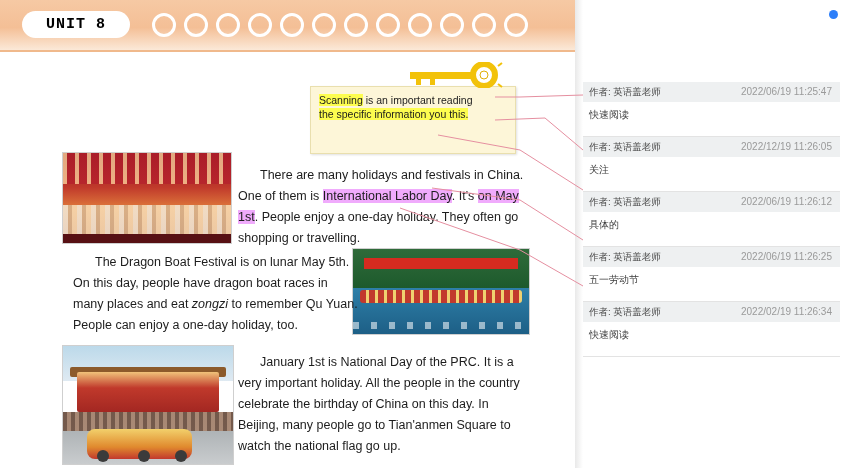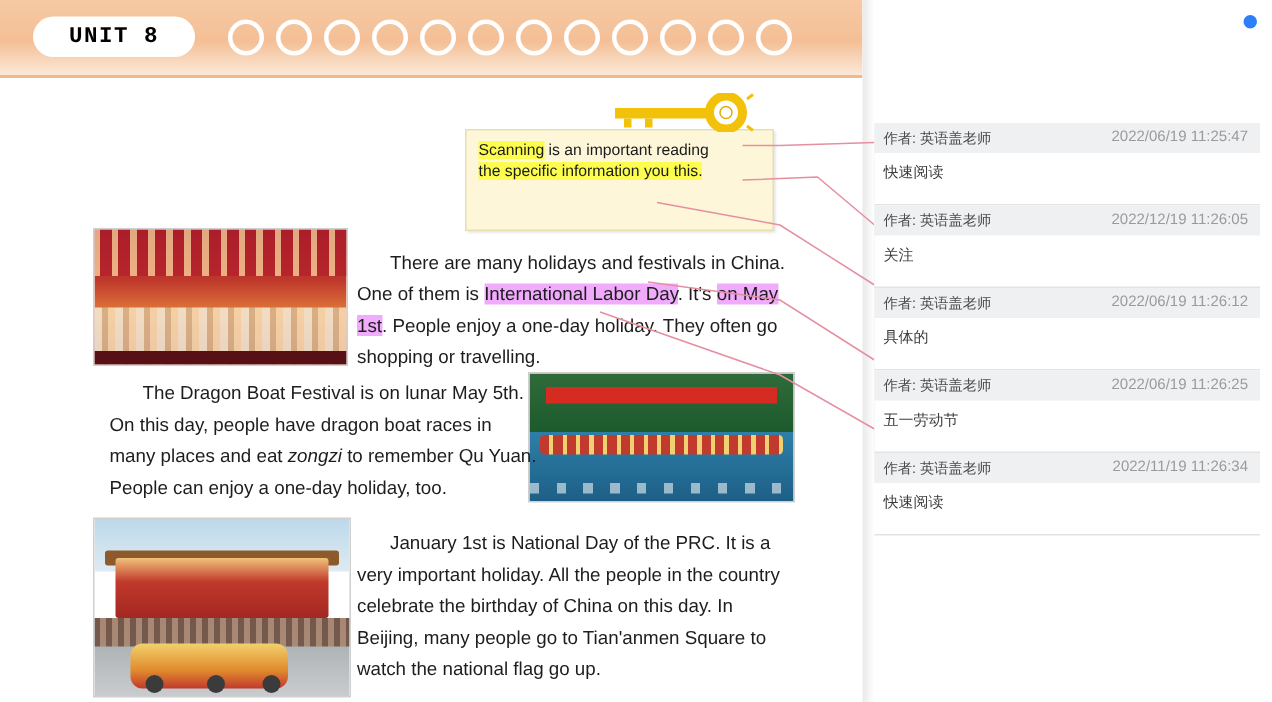--- a/index.html
+++ b/index.html
@@ -413,21 +413,21 @@
         <span class="time">2022/06/19 11:26:25</span>
       </div>
       <div class="body">
         <div>五一劳动节</div>
       </div>
     </div>
 
     <div class="comment">
       <div class="meta">
         <span class="author">作者: 英语盖老师</span>
-        <span class="time">2022/11/19 11:26:34</span>
+        <span class="time">2022/02/19 11:26:34</span>
       </div>
       <div class="body">
         <div>快速阅读</div>
       </div>
     </div>
 
   </div>
 </div>
 
 </body></html>

